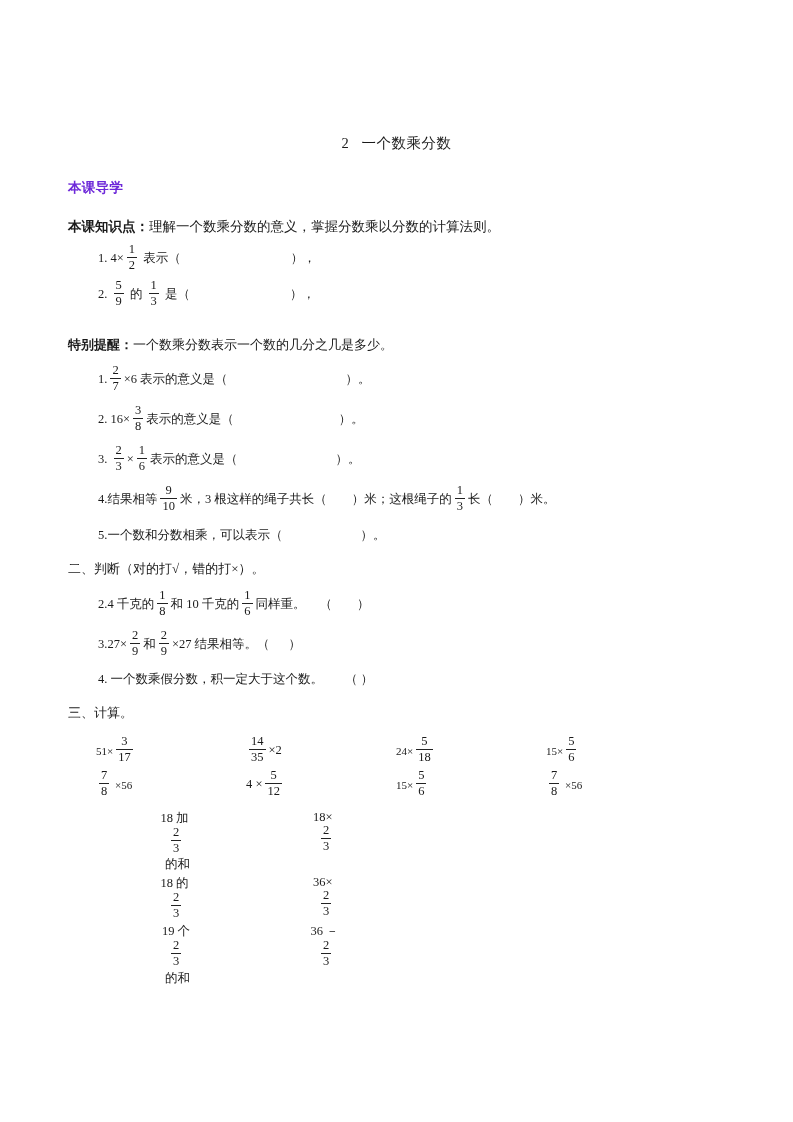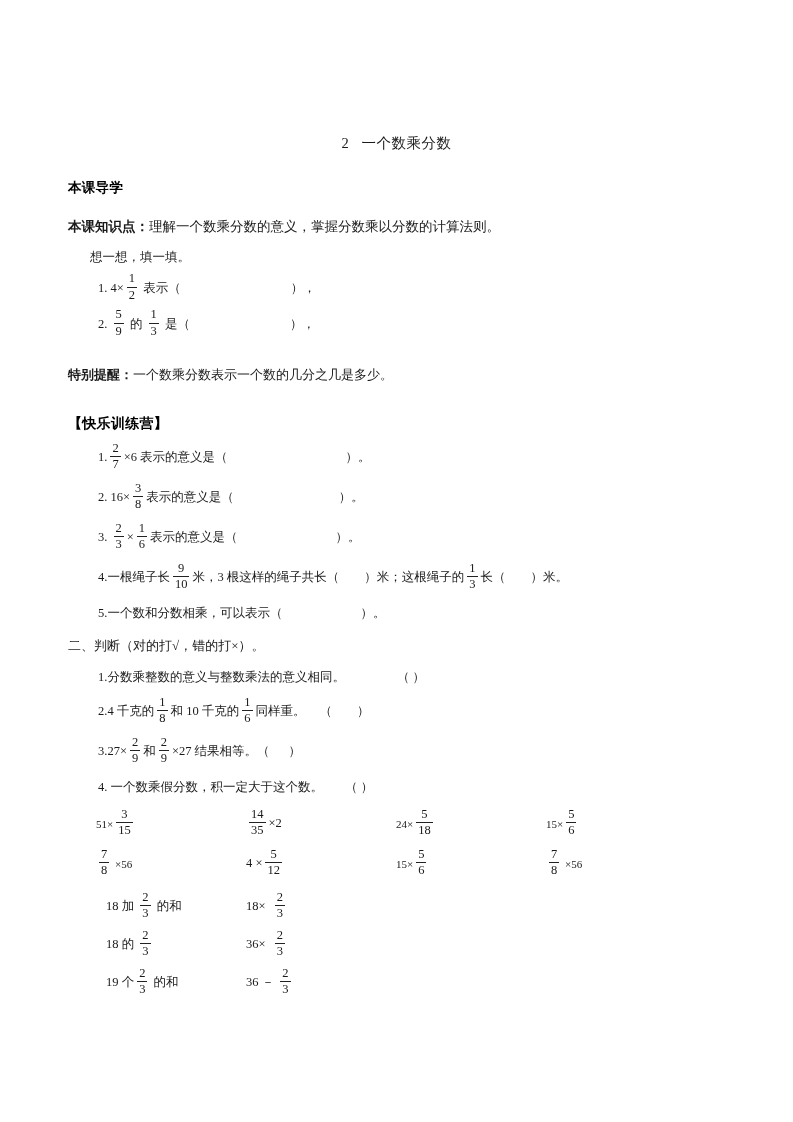--- a/index.html
+++ b/index.html
@@ -24,21 +24,21 @@
   .doc-title {
     text-align: center;
     font-size: 14.5px;
     margin-top: 118px;
     letter-spacing: 0.5px;
     white-space: pre;
   }
 
   
   .red-head {
-    color: #000000;
+    color: #6d28d9;
     font-weight: bold;
     font-size: 13.5px;
     margin-top: 26px;
     letter-spacing: .3px;
   }
   .red-head.camp { margin-top: 30px; font-size: 14px; }
 
   .kp-line {
     font-size: 13.5px;
     margin-top: 20px;
@@ -103,21 +103,20 @@
   }
 
   .num-small { font-size: 11px; }
 
   
   .calc-grid {
     display: grid;
     grid-template-columns: 150px 150px 150px 150px;
     padding-left: 28px;
     margin-top: 10px;
-    row-gap: 6px;
   }
   .calc-cell {
     display: flex;
     align-items: center;
     font-size: 12.5px;
     min-height: 34px;
     white-space: pre;
   }
 
   
@@ -127,36 +126,36 @@
     padding-left: 38px;
     margin-top: 8px;
     row-gap: 2px;
   }
   .match-cell {
     display: flex;
     align-items: center;
     font-size: 12.5px;
     min-height: 36px;
     white-space: pre;
+    flex-direction: column;
   }
 </style>
 </head>
 <body>
 
 <div class="page">
 
   <div class="doc-title">2   一个数乘分数</div>
 
   <div class="red-head">本课导学</div>
 
   <div class="kp-line">
     <b>本课知识点：</b><span>理解一个数乘分数的意义，掌握分数乘以分数的计算法则。</span>
   </div>
 
-  <div class="plain indent1">想一想，填一填。</div>
 
   <div class="prob tight">
     <span>1.</span><span>&nbsp;</span>
     <span>4×</span>
     <span class="frac">
       <span class="num">1</span>
       <span class="den">2</span>
     </span>
     <span> 表示（</span>
     <span style="display:inline-block;width:110px"></span>
@@ -176,21 +175,20 @@
     </span>
     <span> 是（</span>
     <span style="display:inline-block;width:100px"></span>
     <span>），</span>
   </div>
 
   <div class="tip-line">
     <b>特别提醒：</b><span>一个数乘分数表示一个数的几分之几是多少。</span>
   </div>
 
-  <div class="red-head camp">【快乐训练营】</div>
 
 
   <div class="prob">
     <span>1.</span>
     <span class="frac">
       <span class="num">2</span>
       <span class="den">7</span>
     </span>
     <span>×6 表示的意义是（</span>
     <span style="display:inline-block;width:118px"></span>
@@ -220,21 +218,21 @@
       <span class="num">1</span>
       <span class="den">6</span>
     </span>
     <span>表示的意义是（</span>
     <span style="display:inline-block;width:98px"></span>
     <span>）。</span>
   </div>
 
   <div class="prob">
     <span>4.</span>
-    <span>一根绳子长</span>
+    <span>结果相等</span>
     <span class="frac">
       <span class="num">9</span>
       <span class="den">10</span>
     </span>
     <span>米，3 根这样的绳子共长（</span>
     <span>　　</span>
     <span>）米；这根绳子的</span>
     <span class="frac">
       <span class="num">1</span>
       <span class="den">3</span>
@@ -243,23 +241,20 @@
     <span>　　</span>
     <span>）米。</span>
   </div>
 
   <div class="plain indent2">
     <span>5.</span><span>一个数和分数相乘，可以表示（</span><span style="display:inline-block;width:78px"></span><span>）。</span>
   </div>
 
   <div class="sec-head">二、判断（对的打√，错的打×）。</div>
 
-  <div class="plain indent2">
-    <span>1.</span><span>分数乘整数的意义与整数乘法的意义相同。</span><span style="display:inline-block;width:52px"></span><span>（        ）</span>
-  </div>
 
   <div class="prob">
     <span>2.</span>
     <span>4 千克的</span>
     <span class="frac">
       <span class="num">1</span>
       <span class="den">8</span>
     </span>
     <span>和 10 千克的</span>
     <span class="frac">
@@ -284,27 +279,28 @@
       <span class="den">9</span>
     </span>
     <span>×27 结果相等。（</span>
     <span>      ）</span>
   </div>
 
   <div class="plain indent2">
     <span>4.</span><span>&nbsp;</span><span>一个数乘假分数，积一定大于这个数。</span><span style="display:inline-block;width:22px"></span><span>（        ）</span>
   </div>
 
+  <div class="sec-head">三、计算。</div>
 
   <div class="calc-grid">
     <div class="calc-cell">
       <span class="num-small">51×</span>
       <span class="frac">
         <span class="num">3</span>
-        <span class="den">15</span>
+        <span class="den">17</span>
       </span>
       <span></span>
     </div>
     <div class="calc-cell">
       <span></span>
       <span class="frac">
         <span class="num">14</span>
         <span class="den">35</span>
       </span>
       <span>×2</span>

